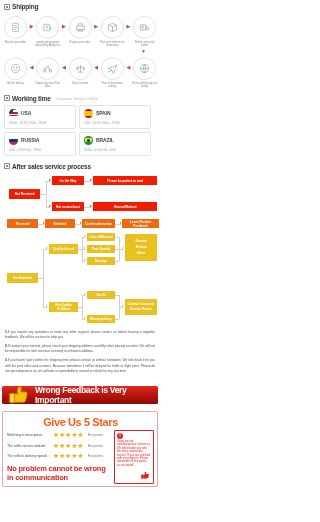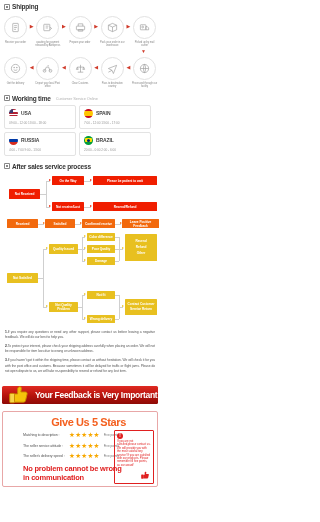--- a/index.html
+++ b/index.html
@@ -113,21 +113,21 @@
   }
   .fb-text{
     font-size:8.5px;font-weight:bold;color:#fff;margin-left:33px;
     letter-spacing:-0.3px;
   }
   .thumb{position:absolute;left:5px;top:1px;z-index:3;}
 
   
   .stars-box{
     margin:3px 2px 2px 2px;border:0.8px solid #e8a7a7;border-radius:2px;
-    padding:3px 3px 4px 20px;position:relative;height:76px;box-sizing:border-box;
+    padding:3px 3px 4px 4px;position:relative;height:76px;box-sizing:border-box;
     background:#fff;
   }
   .give{
     text-align:center;font-size:11px;font-weight:bold;color:#f4601f;
     letter-spacing:-0.4px;margin:1px 0 4px 0;
   }
   .srow{display:flex;align-items:center;margin-bottom:4px;gap:2px;}
   .slabel{font-size:3.6px;color:#555;width:44px;letter-spacing:-0.1px;}
   .stars{color:#f7a800;font-size:6.5px;letter-spacing:0.3px;line-height:6.5px;}
   .five{font-size:3.2px;color:#777;margin-left:2px;}
@@ -419,21 +419,21 @@
     <div class="note">
       <b>2.</b><span>To protect your interest, please check your shipping address carefully when placing an order. We will not be responsible for item loss due to wrong or unknown address.</span>
     </div>
     <div class="note">
       <b>3.</b><span>If you haven't got it within the shipping time, please contact us without hesitation. We will check it for you with the post office and customs. Because sometimes it will be delayed for traffic or flight jams. Please do not open dispute to us, we will take re-sponsibility to resend or refund for any lost item.</span>
     </div>
   </div>
 
   <div class="fb-wrap">
     <div class="fb-bar">
-      <span class="fb-text">Your Feedback is Very Important</span>
+      <span class="fb-text">Wrong Feedback is Very Important</span>
     </div>
     <span class="thumb">
       <svg width="25" height="25" viewBox="0 0 24 24">
         <path d="M7 10.5h3.2V5.8c0-1.2 1-2.2 2.2-2.2.9 0 1.5.7 1.4 1.6l-.5 3.4h4.4c1.1 0 1.9 1 1.6 2l-1.5 6.3c-.2.9-1 1.5-1.9 1.5H7z" fill="#f5c30a" stroke="#c98b00" stroke-width="0.9" stroke-linejoin="round"></path>
         <rect x="2.6" y="10" width="4.6" height="9" rx="1" fill="#f7d64a" stroke="#c98b00" stroke-width="0.9"></rect>
       </svg>
     </span>
   </div>
 
   <div class="stars-box">

